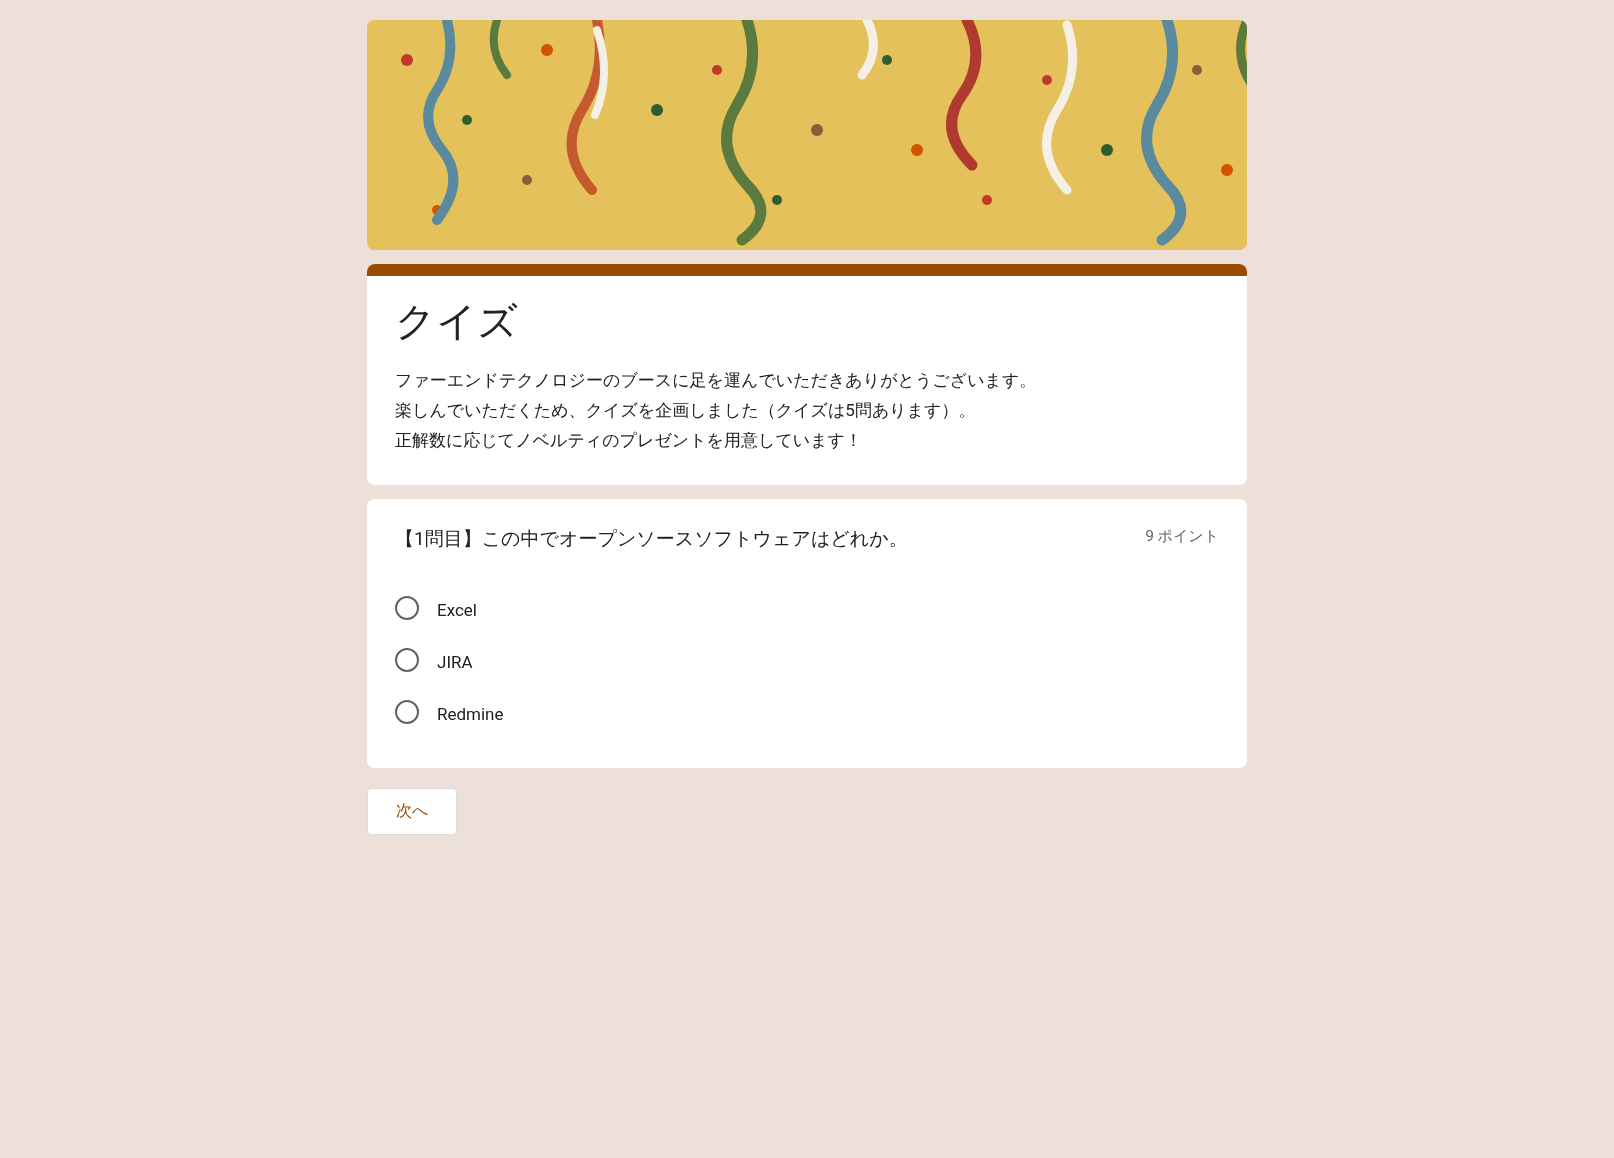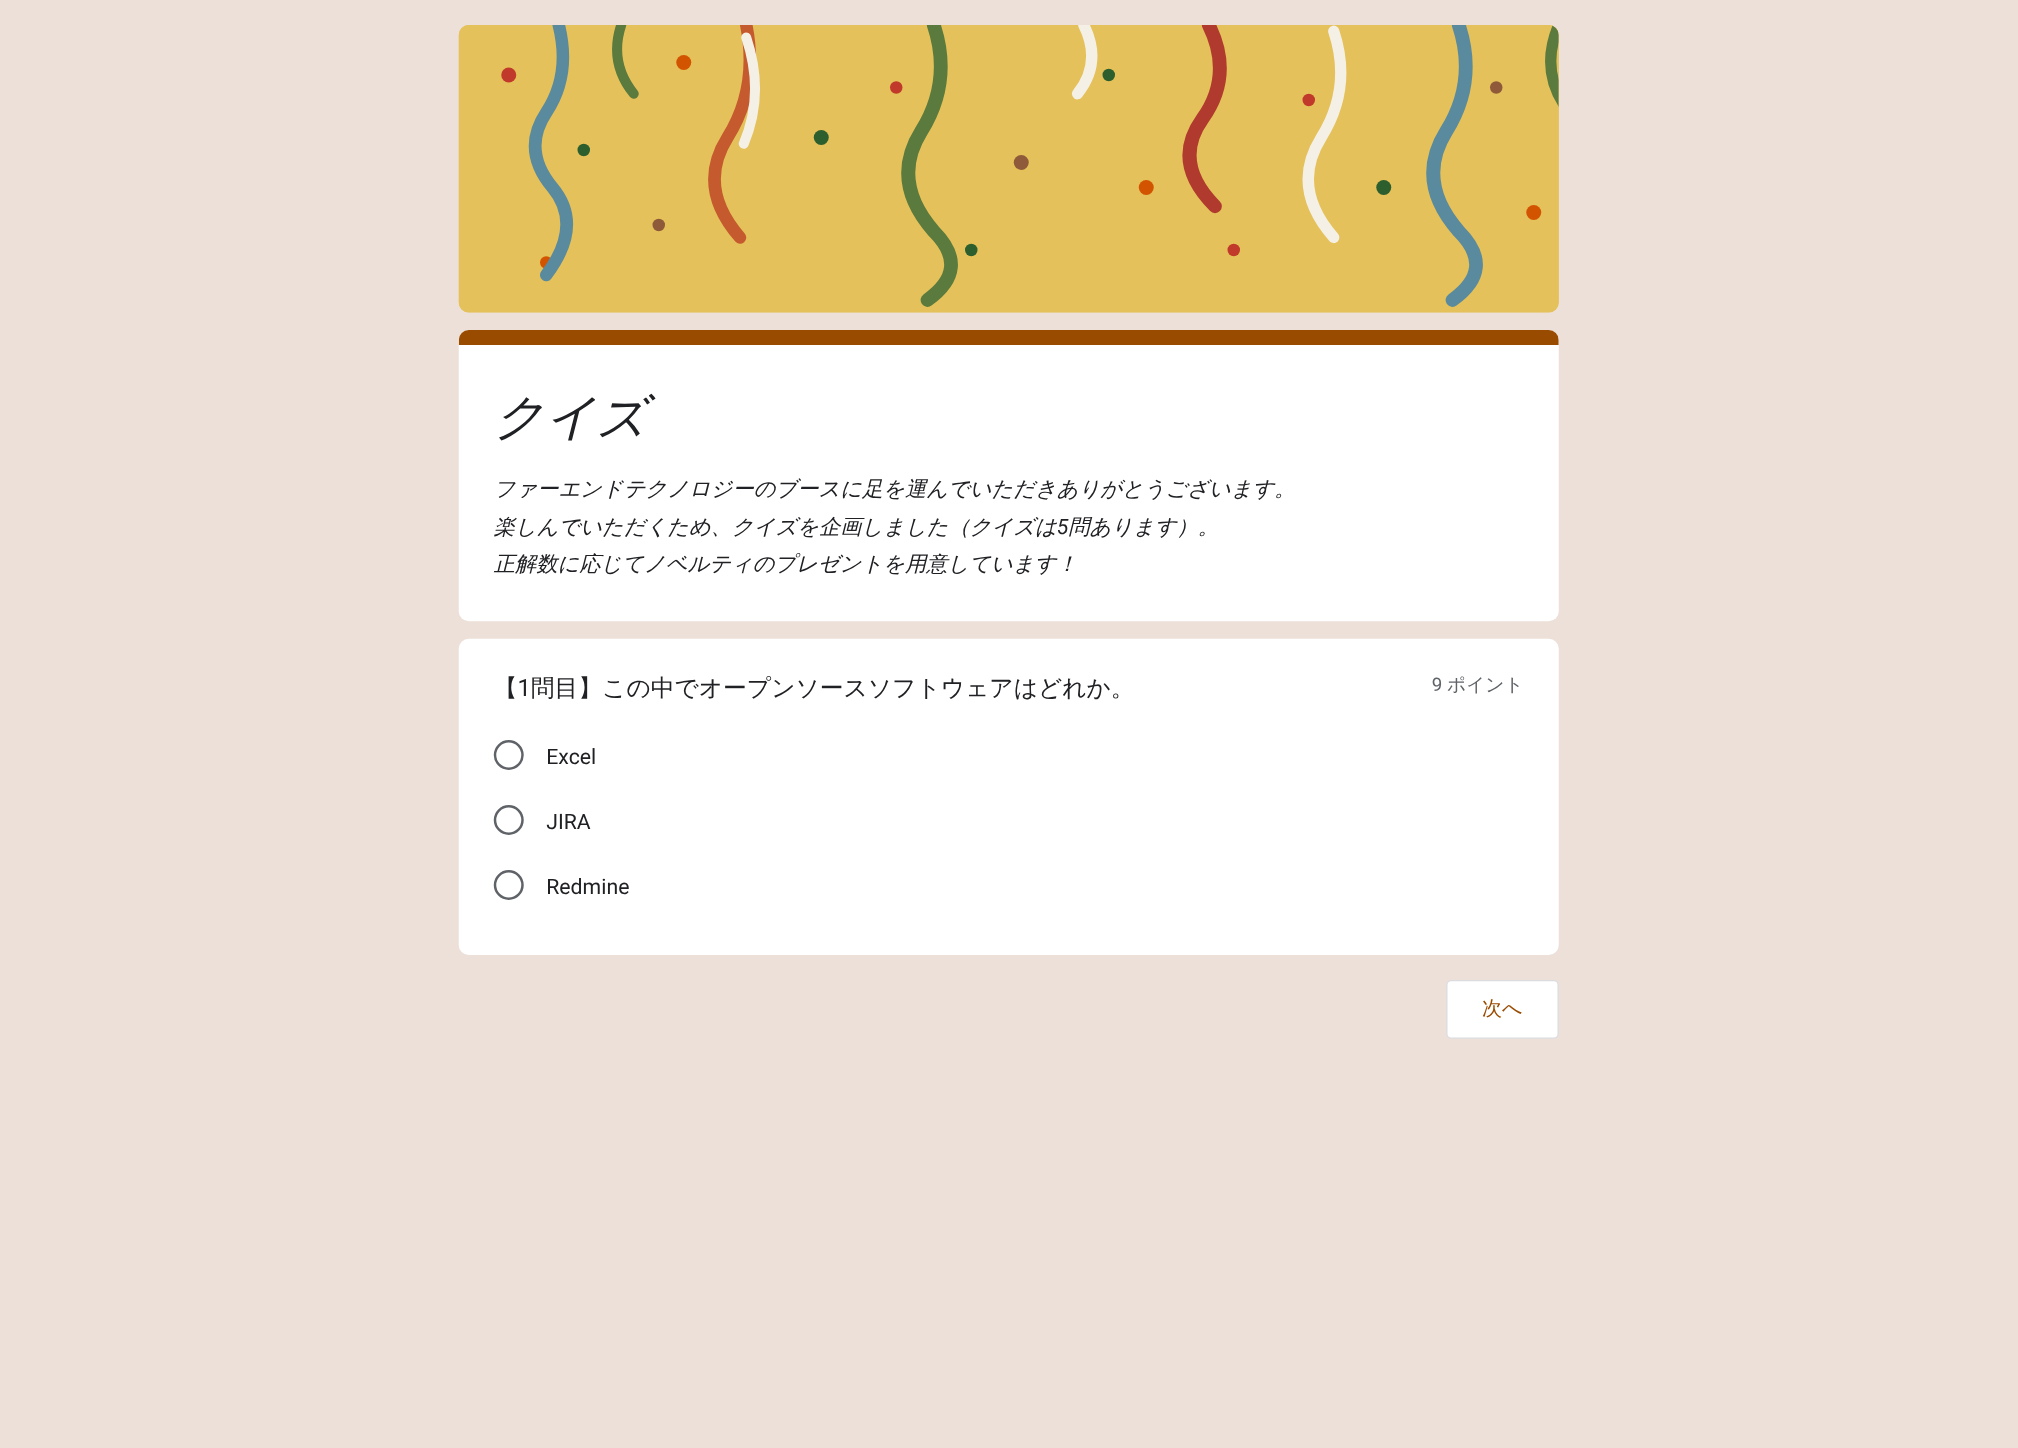--- a/index.html
+++ b/index.html
@@ -26,22 +26,21 @@
       background: #fff;
       border-radius: 8px;
       margin-top: 14px;
       overflow: hidden;
     }
     .header-accent {
       height: 12px;
       background-color: #994b00;
     }
     .header-content {
-      padding: 32px 28px 30px 28px;
-      font-style: italic;
+      padding: 20px 28px 30px 28px;
     }
     .form-title {
       font-size: 40px;
       font-weight: 400;
       color: #202124;
       margin-bottom: 18px;
       line-height: 1.3;
     }
     .form-description {
       font-size: 17px;
@@ -51,21 +50,21 @@
     .question-card {
       background: #fff;
       border-radius: 8px;
       margin-top: 14px;
       padding: 26px 28px 30px 28px;
     }
     .question-header {
       display: flex;
       justify-content: space-between;
       align-items: flex-start;
-      margin-bottom: 12px;
+      margin-bottom: 28px;
       gap: 41px;
     }
     .question-text {
       font-size: 19px;
       font-weight: 400;
       color: #202124;
       line-height: 1.5;
       flex: 1;
     }
     .points-text {
@@ -89,21 +88,21 @@
       margin-right: 18px;
       flex-shrink: 0;
     }
     .option-label {
       font-size: 17px;
       color: #202124;
     }
     .footer-row {
       display: flex;
       align-items: center;
-      justify-content: flex-end;
+      justify-content: space-between;
       margin-top: 20px;
       gap: 20px;
     }
     .next-button {
       background: #fff;
       border: 1px solid #dadce0;
       border-radius: 4px;
       padding: 12px 28px;
       font-size: 16px;
       color: #994b00;

